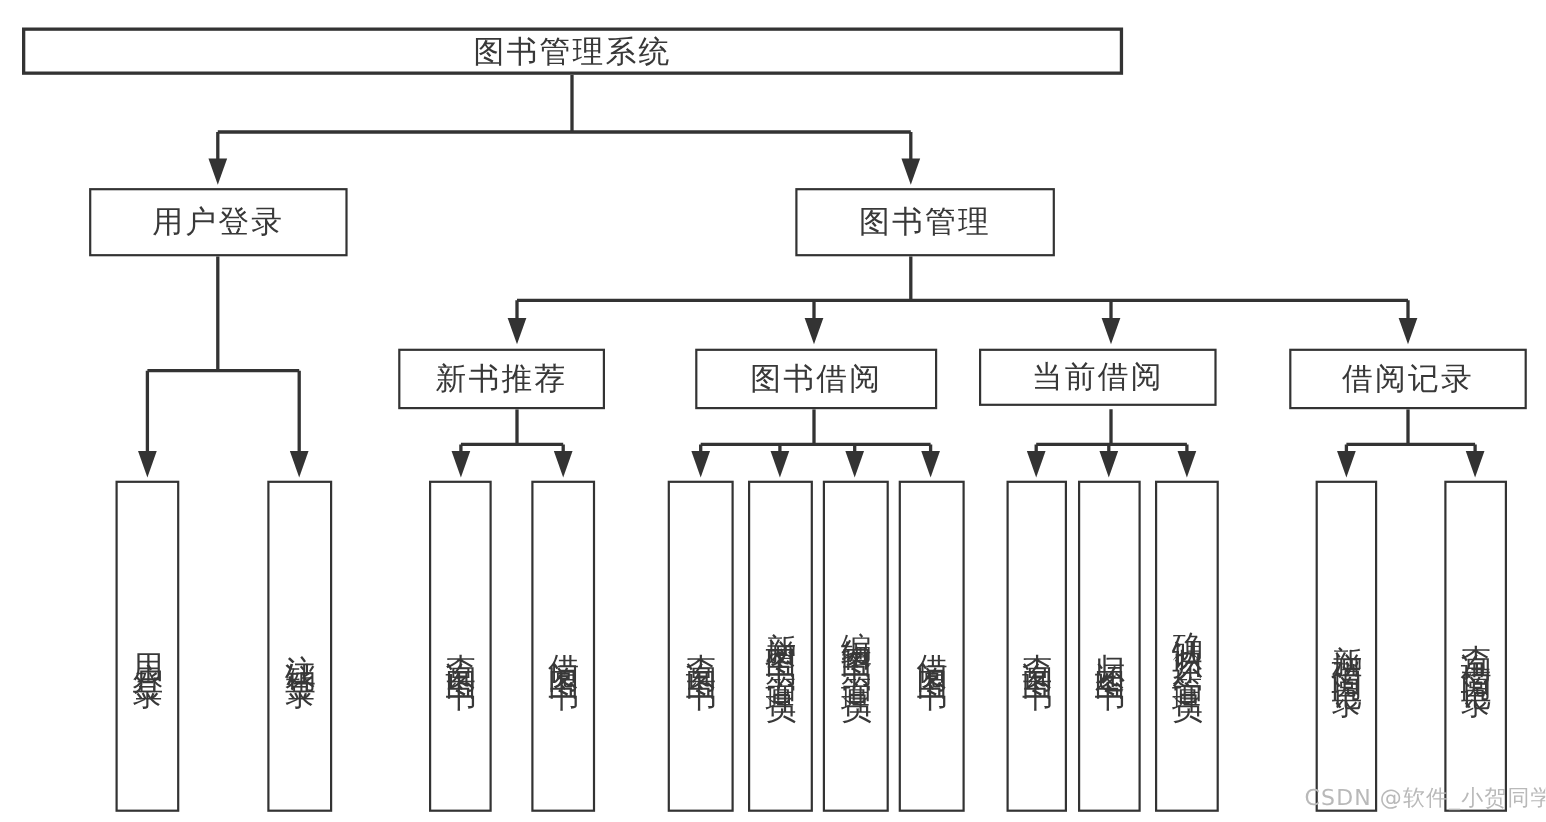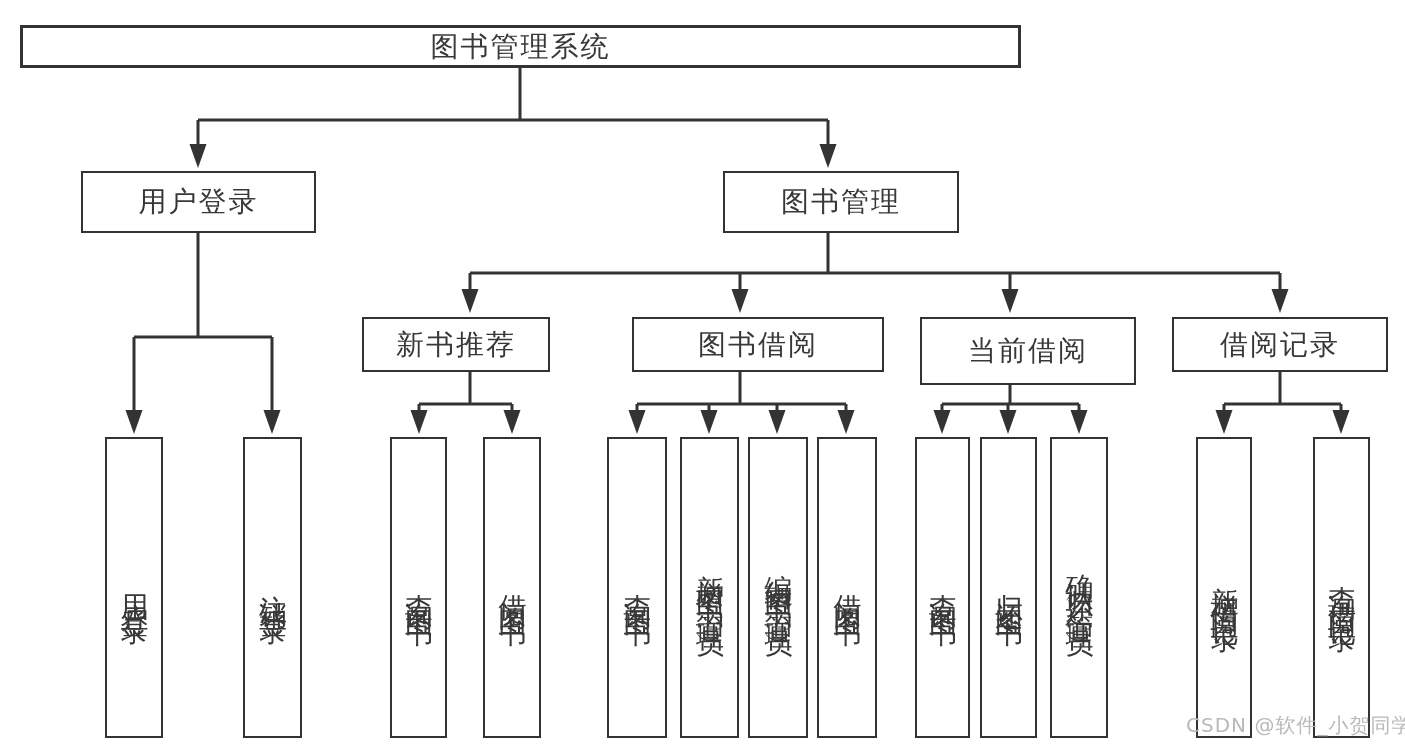--- a/index.html
+++ b/index.html
@@ -114,24 +114,24 @@
   <div class="node" style="left:81px; top:171px; width:235px; height:62px;">
     <span class="label">用户登录</span>
   </div>
   <div class="node" style="left:711px; top:171px; width:236px; height:62px;margin-left:12px;">
     <span class="label">图书管理</span>
   </div>
 
   <div class="node" style="left:362px; top:317px; width:188px; height:55px;">
     <span class="label">新书推荐</span>
   </div>
-  <div class="node" style="left:632px; top:317px; width:252px; height:55px;align-items:center;">
+  <div class="node" style="left:632px; top:317px; width:220px; height:55px;align-items:center;">
     <span class="label">图书借阅</span>
   </div>
-  <div class="node" style="left:920px; top:317px; width:216px; height:68px;">
+  <div class="node" style="left:890px; top:317px; width:216px; height:52px;">
     <span class="label">当前借阅</span>
   </div>
   <div class="node" style="left:1172px; top:317px; width:216px; height:55px;">
     <span class="label">借阅记录</span>
   </div>
 
   <div class="node leaf" style="left:105px; top:437px; width:58px; height:301px;">
     <span class="label">用户登录</span>
   </div>
   <div class="node leaf" style="left:243px; top:437px; width:59px; height:301px;">

